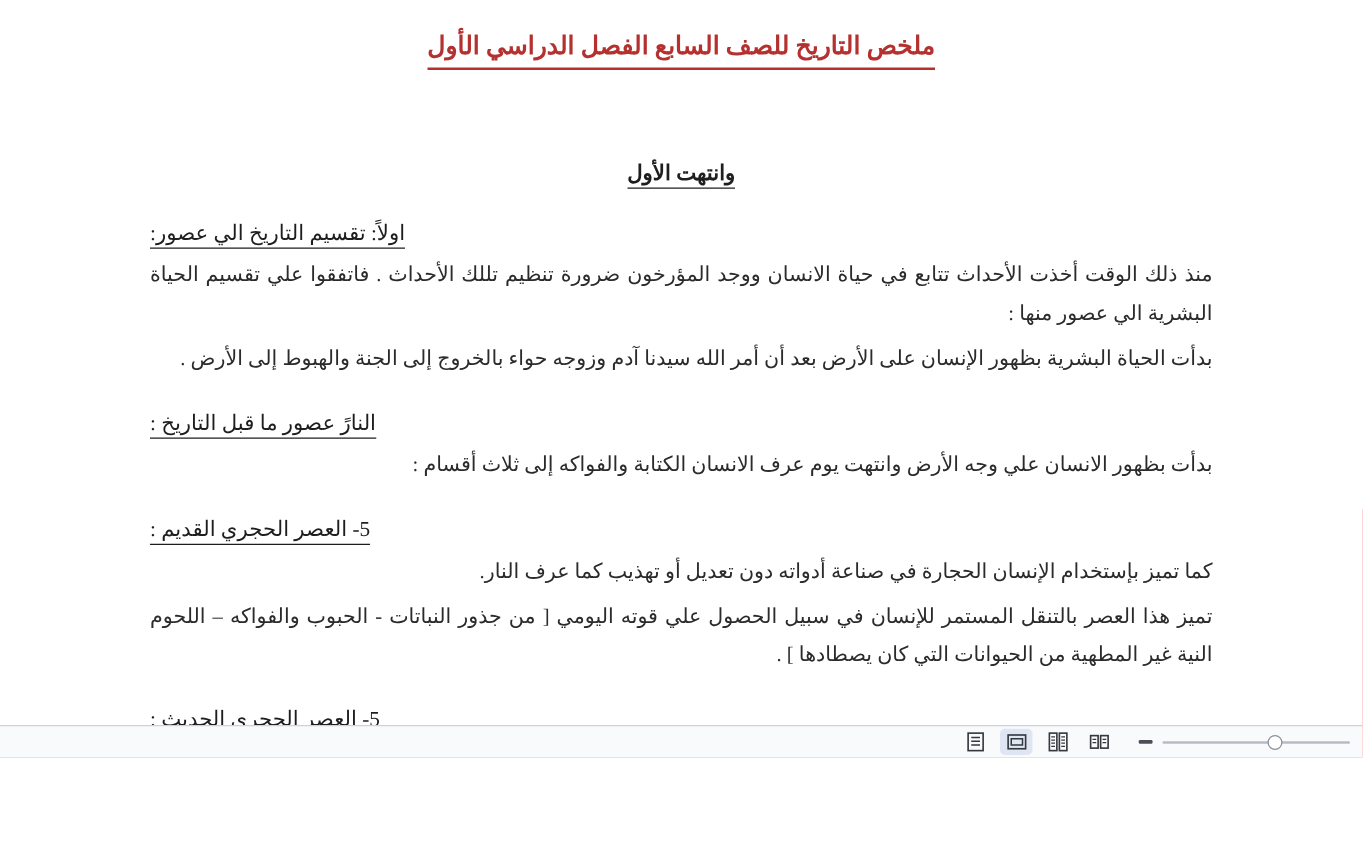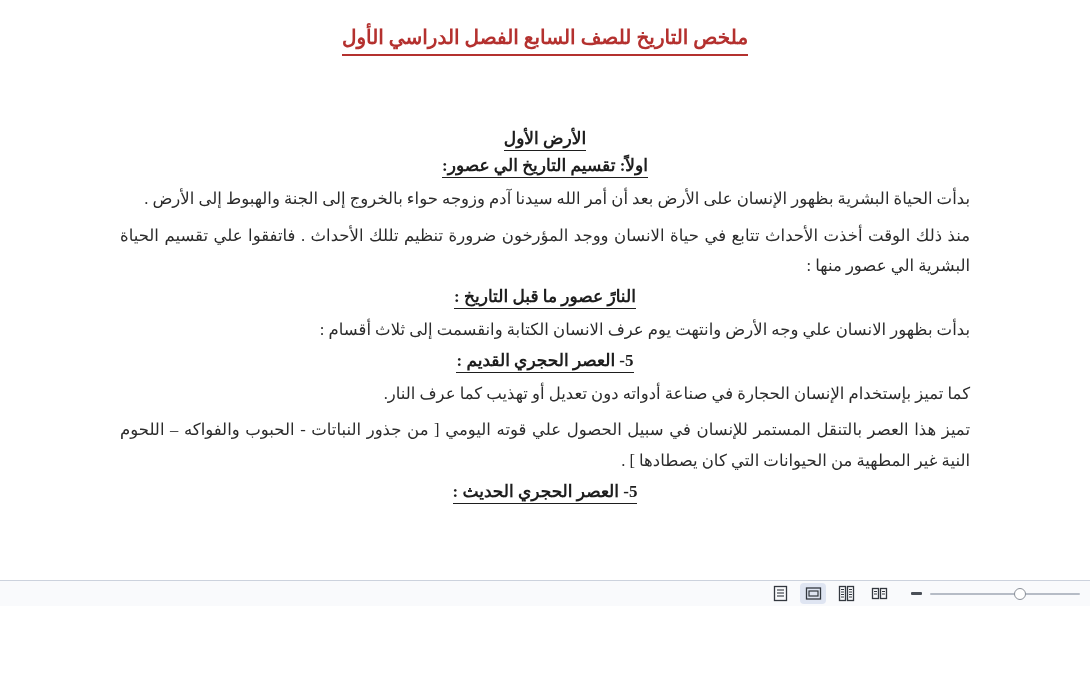--- a/index.html
+++ b/index.html
@@ -61,25 +61,25 @@
     color: #1e1e1e;
     margin: 72px 0 0 0;
   }
   .chapter-title .u {
     border-bottom: 1.6px solid #1e1e1e;
     padding-bottom: 1px;
     display: inline-block;
   }
 
   .heading {
-    font-weight: bold;
+    font-weight: normal;
     font-size: 17px;
     color: #1e1e1e;
-    margin: 4px 0 0 0;
-    text-align: center;
+    margin: 25px 0 0 0;
+    text-align: left;
   }
   .heading .u {
     border-bottom: 1.6px solid #1e1e1e;
     padding-bottom: 1px;
     display: inline-block;
   }
 
   .para {
     font-size: 16.5px;
     line-height: 1.86;
@@ -184,28 +184,28 @@
 </head>
 <body>
 
 <div id="viewer">
 
   <div class="page-surface">
     <div class="doc-body">
 
       <div class="doc-title"><span class="u">ملخص التاريخ للصف السابع الفصل الدراسي الأول</span></div>
 
-      <div class="chapter-title"><span class="u">الأرض الأول</span></div>
+      <div class="chapter-title"><span class="u">وانتهت الأول</span></div>
 
       <div class="heading"><span class="u">اولاً: تقسيم التاريخ الي عصور:</span></div>
+      <p class="para block">منذ ذلك الوقت أخذت الأحداث تتابع في حياة الانسان ووجد المؤرخون ضرورة تنظيم تللك الأحداث . فاتفقوا علي تقسيم الحياة البشرية الي عصور منها :</p>
       <p class="para block">بدأت الحياة البشرية بظهور الإنسان على الأرض بعد أن أمر الله سيدنا آدم وزوجه حواء بالخروج إلى الجنة والهبوط إلى الأرض .</p>
-      <p class="para block">منذ ذلك الوقت أخذت الأحداث تتابع في حياة الانسان ووجد المؤرخون ضرورة تنظيم تللك الأحداث . فاتفقوا علي تقسيم الحياة البشرية الي عصور منها :</p>
 
       <div class="heading"><span class="u">النارً عصور ما قبل التاريخ :</span></div>
-      <p class="para block">بدأت بظهور الانسان علي وجه الأرض وانتهت يوم عرف الانسان الكتابة وانقسمت إلى ثلاث أقسام :</p>
+      <p class="para block">بدأت بظهور الانسان علي وجه الأرض وانتهت يوم عرف الانسان الكتابة والفواكه إلى ثلاث أقسام :</p>
 
       <div class="heading"><span class="u">5- العصر الحجري القديم :</span></div>
       <p class="para block">كما تميز بإستخدام الإنسان الحجارة في صناعة أدواته دون تعديل أو تهذيب كما عرف النار.</p>
       <p class="para block">تميز هذا العصر بالتنقل المستمر للإنسان في سبيل الحصول علي قوته اليومي [ من جذور النباتات - الحبوب والفواكه – اللحوم النية غير المطهية من الحيوانات التي كان يصطادها ] .</p>
 
       <div class="heading"><span class="u">5- العصر الحجري الحديث :</span></div>
 
     </div>
   </div>
 

